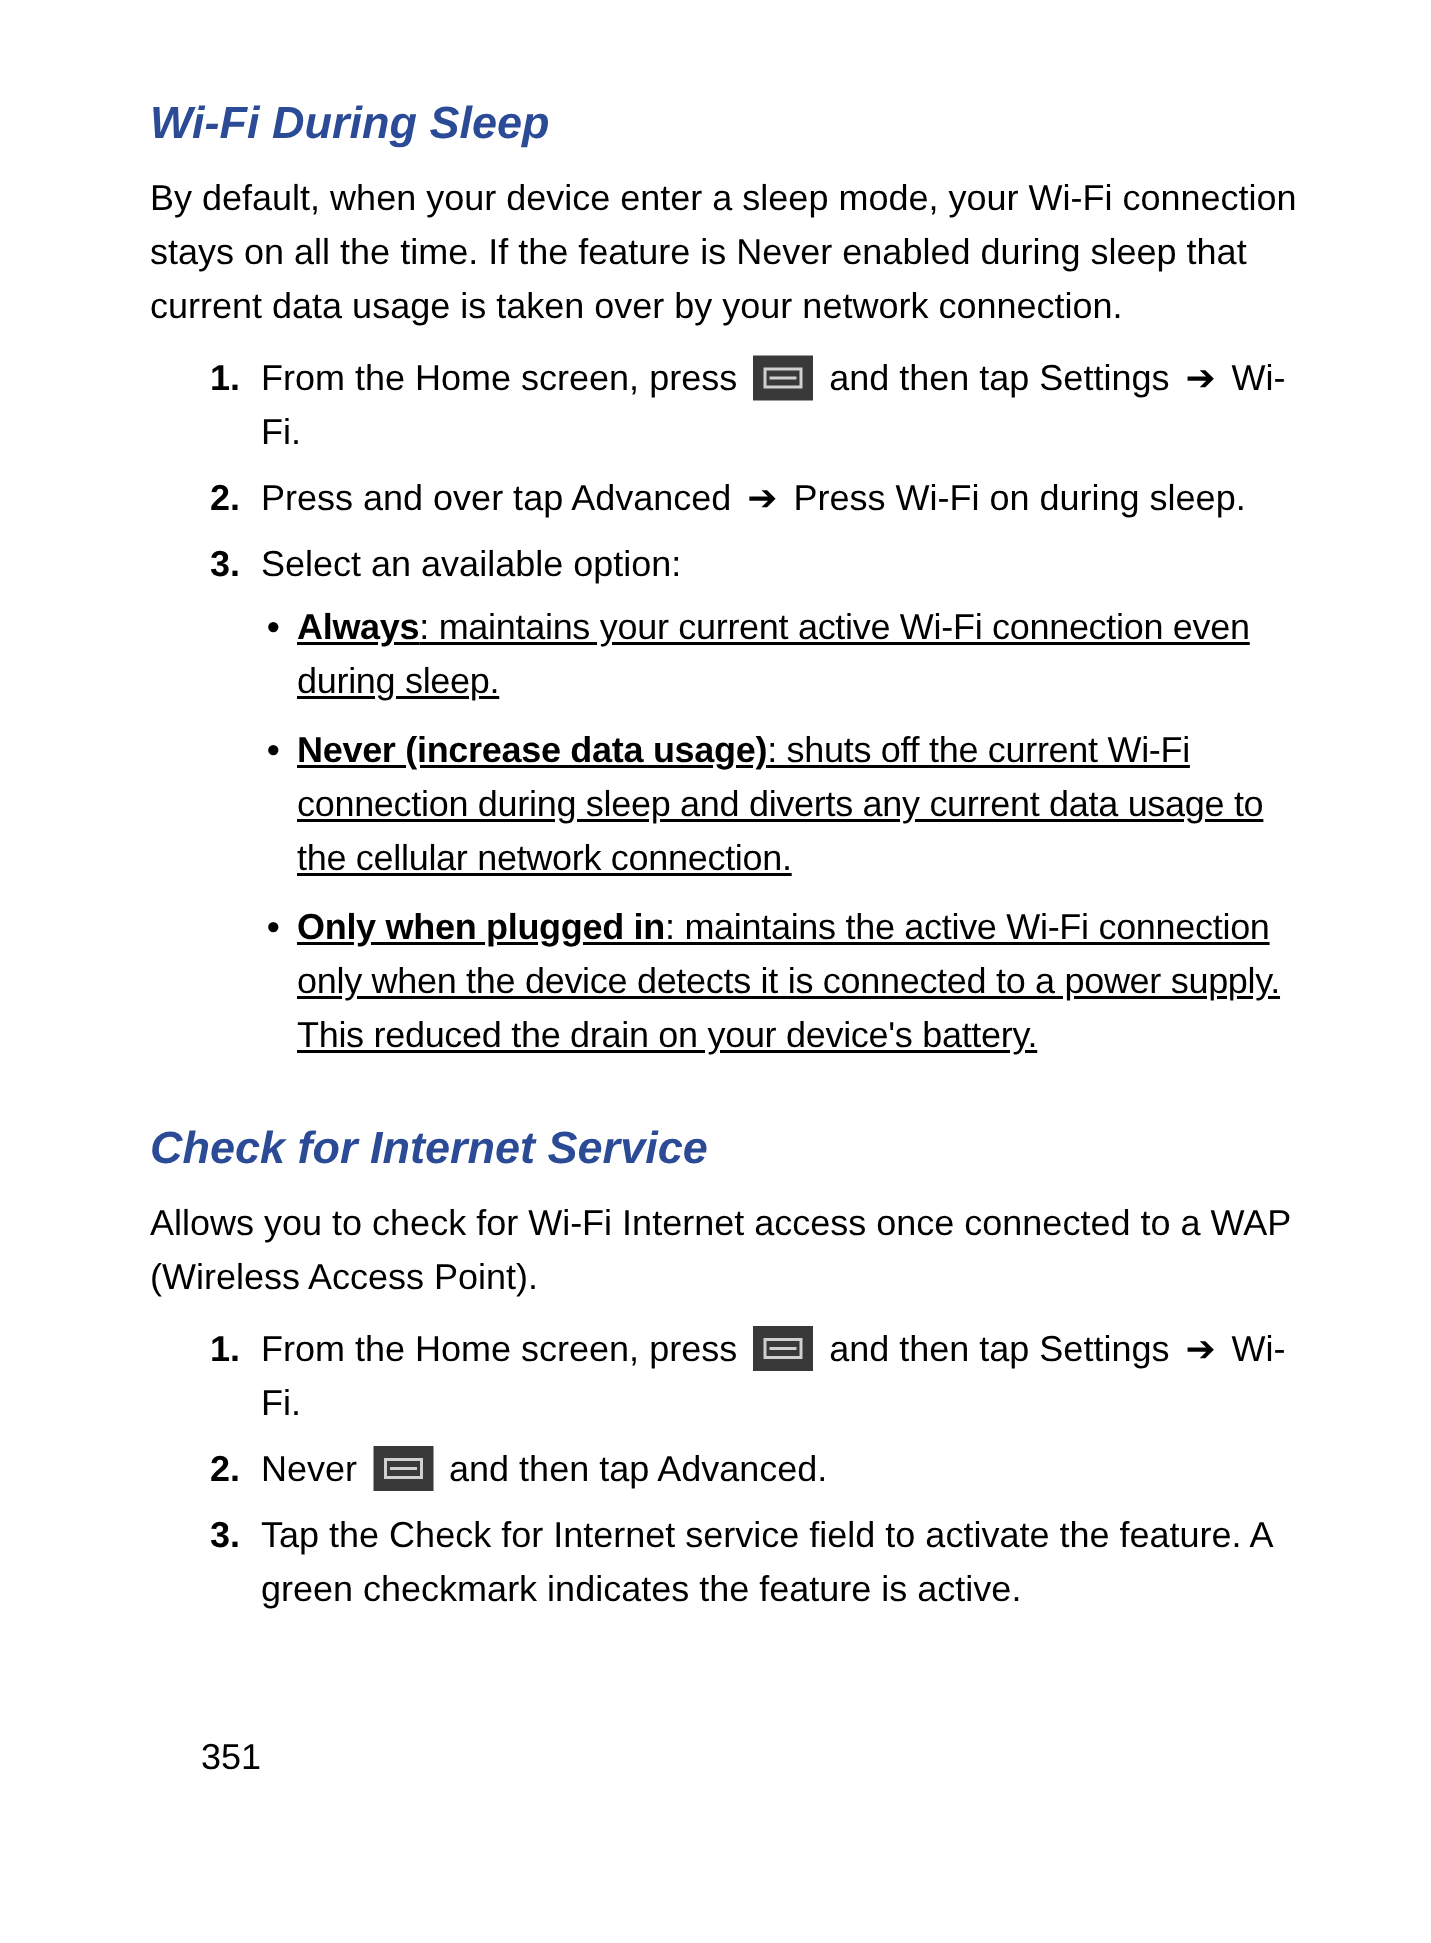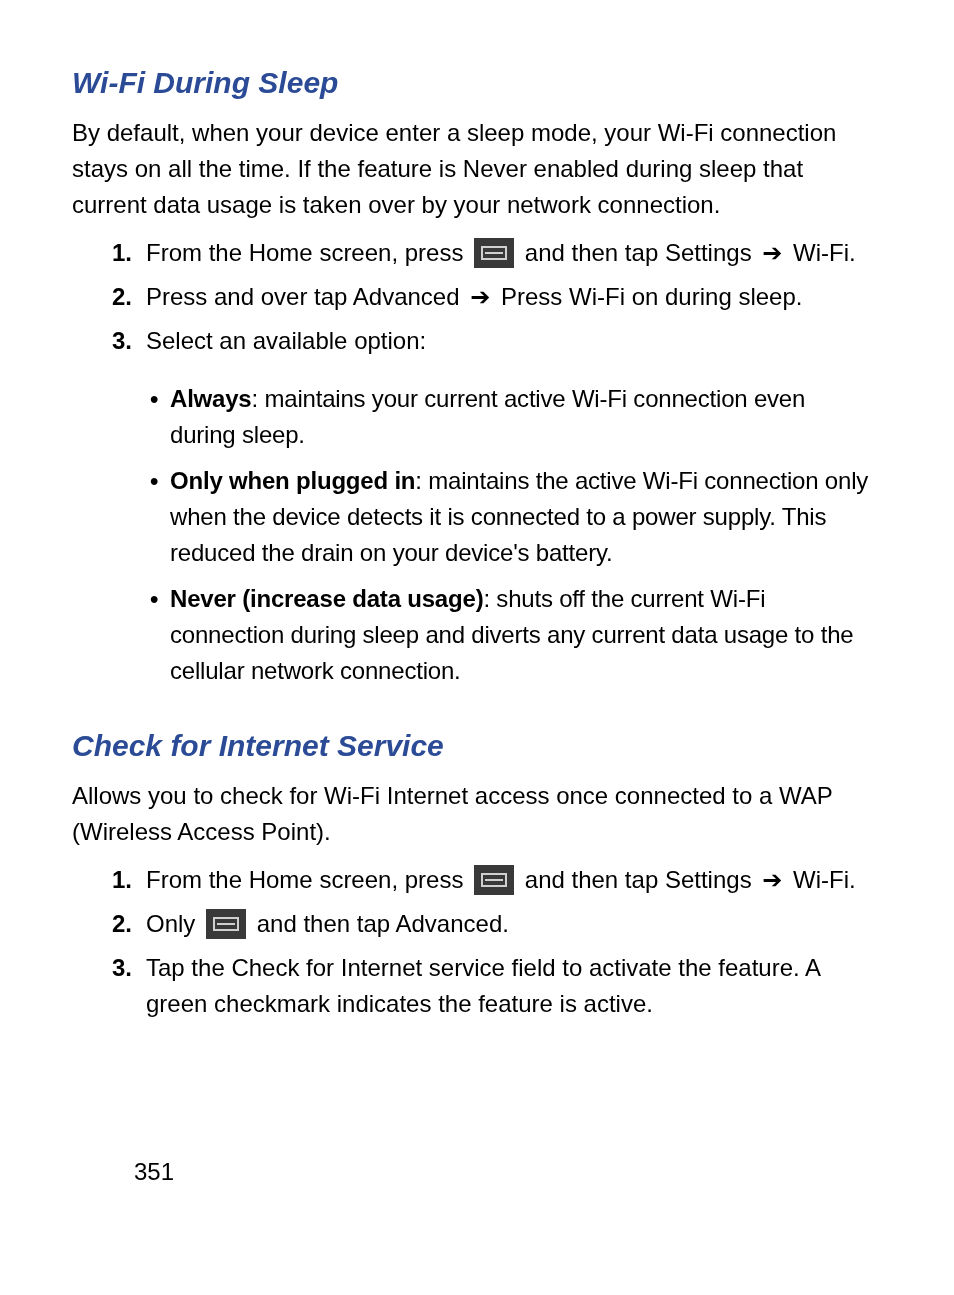--- a/index.html
+++ b/index.html
@@ -8,21 +8,21 @@
     background: #fff;
     font-family: Arial, Helvetica, sans-serif;
     color: #000;
     font-size: 24px;
     line-height: 1.5;
   }
   .page {
     box-sizing: border-box;
     width: 954px;
     min-height: 1295px;
-    padding: 60px 80px 20px 72px;
+    padding: 60px 80px 20px 100px;
     position: relative;
   }
   h2.section-title {
     font-family: Arial, Helvetica, sans-serif;
     font-weight: bold;
     font-style: italic;
     color: #2b4b96;
     font-size: 30px;
     margin: 0 0 10px 0;
   }
@@ -44,21 +44,22 @@
     text-align: right;
     padding-right: 14px;
     font-weight: bold;
   }
   ol.steps > li > .body {
     flex: 1 1 auto;
   }
   ul.options {
     list-style: none;
     padding: 0;
-    margin: 22px 0 0 0;
+    margin: 6px 0 0 0;
+    text-decoration: underline;
   }
   ul.options > li {
     position: relative;
     padding-left: 24px;
     margin: 0 0 10px 0;
     font-family: "Arial Narrow", Arial, Helvetica, sans-serif;
     font-stretch: condensed;
     letter-spacing: -0.2px;
   }
   ul.options > li::before {
@@ -140,24 +141,24 @@
     </li>
     <li>
       <span class="num">3.</span>
       <span class="body">
         <span>Select an available option:</span>
         <ul class="options">
           <li>
             <span class="opt-label">Always</span><span>: maintains your current active Wi-Fi connection even during sleep.</span>
           </li>
           <li>
-            <span class="opt-label">Only when plugged in</span><span>: maintains the active Wi-Fi connection only when the device detects it is connected to a power supply. This reduced the drain on your device's battery.</span>
+            <span class="opt-label">Never (increase data usage)</span><span>: shuts off the current Wi-Fi connection during sleep and diverts any current data usage to the cellular network connection.</span>
           </li>
           <li>
-            <span class="opt-label">Never (increase data usage)</span><span>: shuts off the current Wi-Fi connection during sleep and diverts any current data usage to the cellular network connection.</span>
+            <span class="opt-label">Only when plugged in</span><span>: maintains the active Wi-Fi connection only when the device detects it is connected to a power supply. This reduced the drain on your device's battery.</span>
           </li>
         </ul>
       </span>
     </li>
   </ol>
 
   <h2 class="section-title">Check for Internet Service</h2>
   <p class="intro">Allows you to check for Wi-Fi Internet access once connected to a WAP (Wireless Access Point).</p>
 
   <ol class="steps">
@@ -168,21 +169,21 @@
         <span class="menu-icon"></span>
         <span> and then tap </span>
         <span class="bold">Settings</span>
         <span class="bold arrow">➔</span>
         <span class="bold">Wi-Fi.</span>
       </span>
     </li>
     <li>
       <span class="num">2.</span>
       <span class="body">
-        <span>Only </span>
+        <span>Never </span>
         <span class="menu-icon"></span>
         <span> and then tap </span>
         <span class="bold">Advanced</span><span>.</span>
       </span>
     </li>
     <li>
       <span class="num">3.</span>
       <span class="body">
         <span>Tap the </span>
         <span class="bold">Check for Internet service</span>

